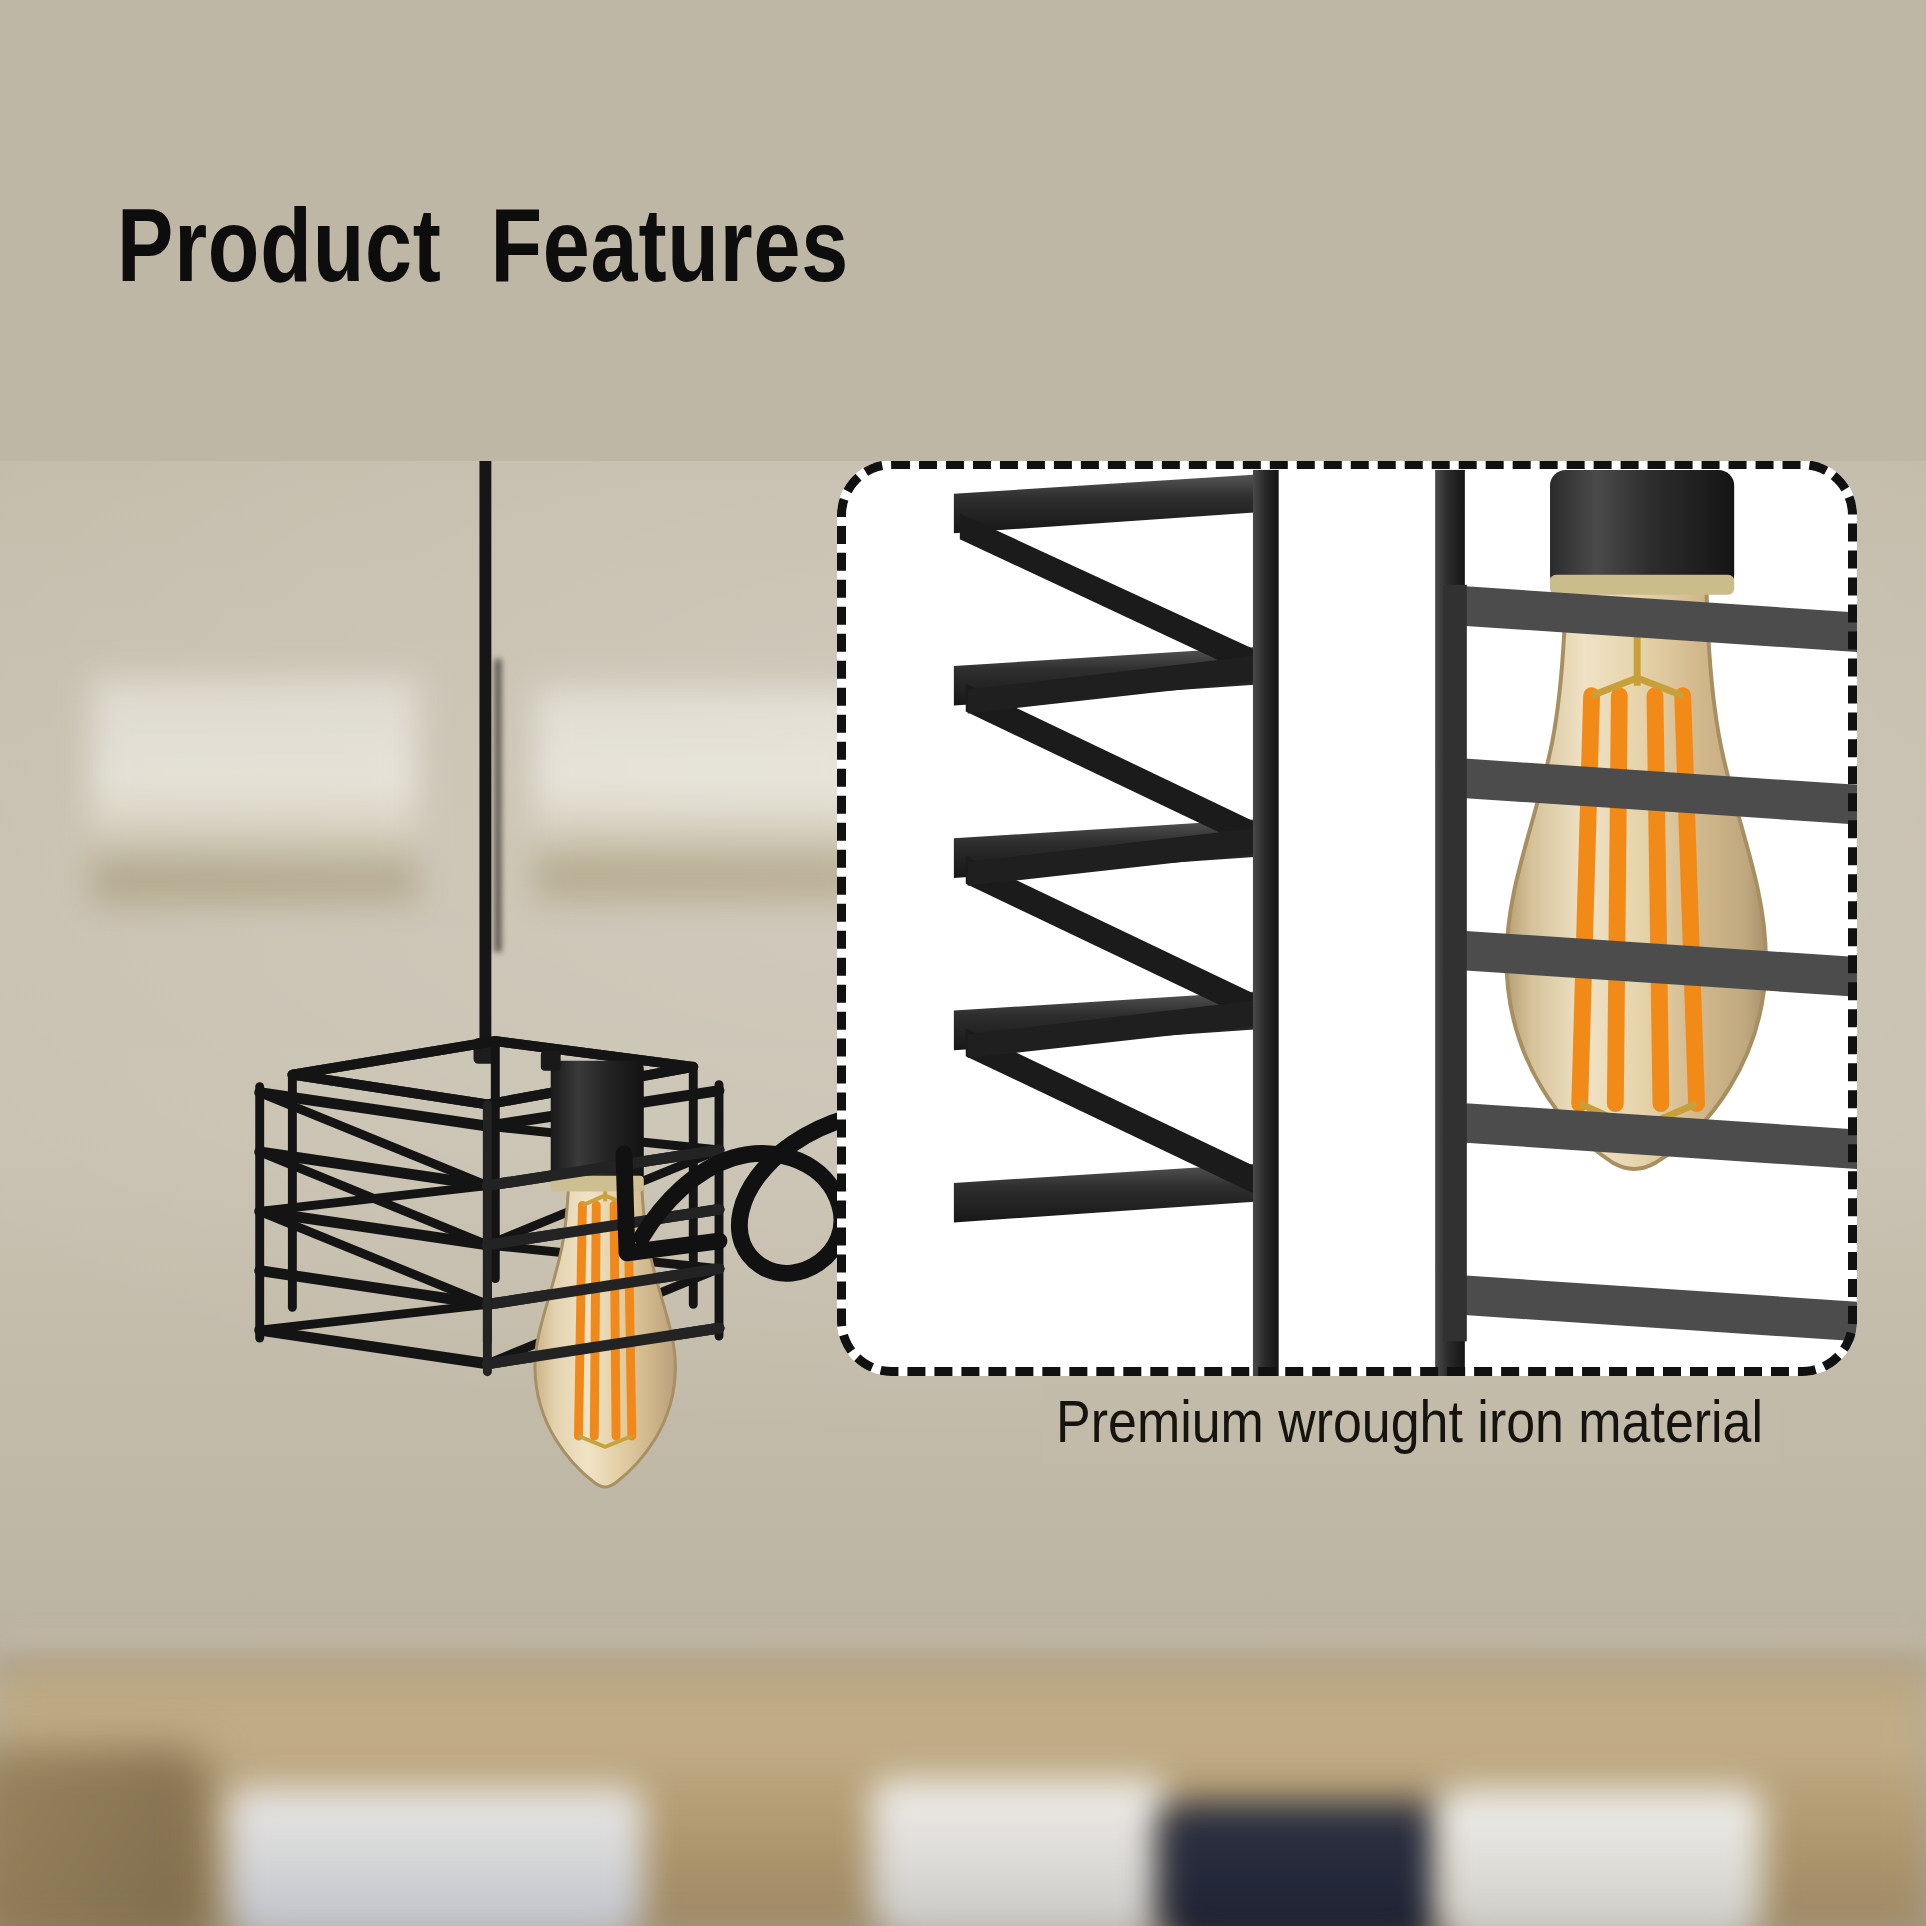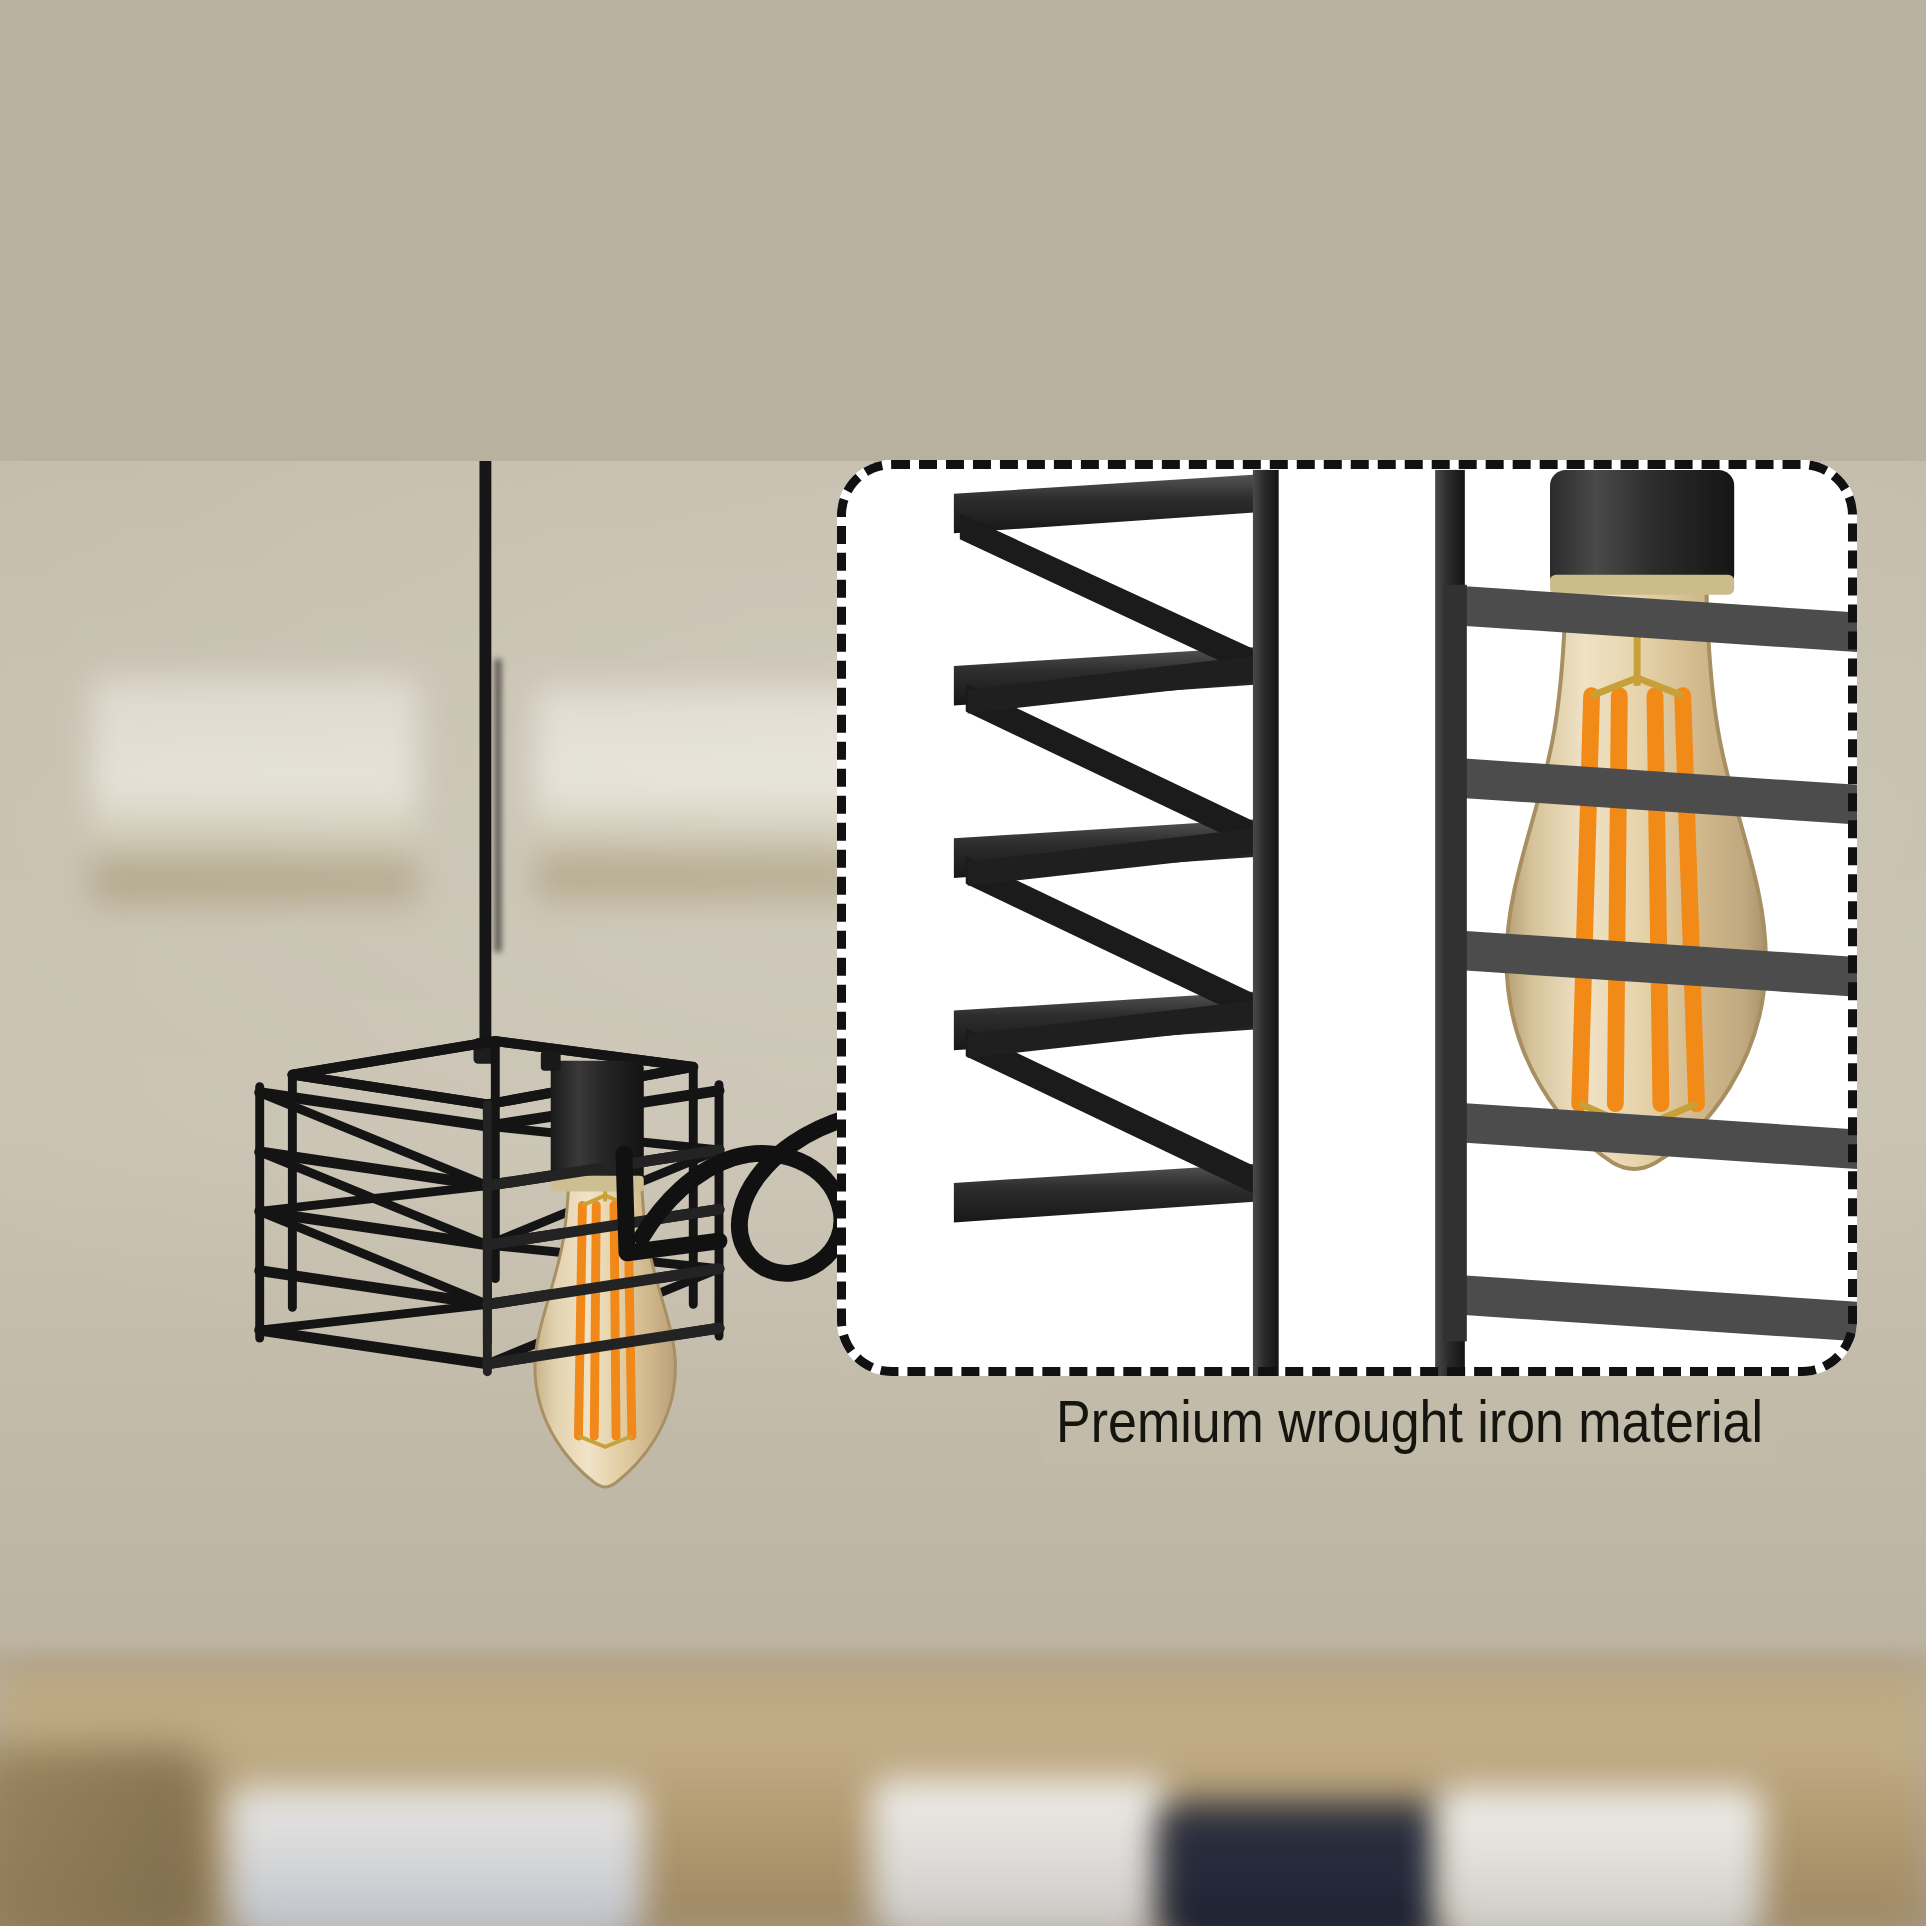--- a/index.html
+++ b/index.html
@@ -358,15 +358,18 @@
         <g fill="#313131">
           <rect x="612" y="126" width="24" height="764"></rect>
         </g>
       </svg>
     </div>
     <div id="inset-border"></div>
   </div>
 
   <div id="caption">Premium wrought iron material</div>
 
+  <div id="header">
+    <div id="title">Product  Features</div>
+  </div>
 
 </div>
 
 
 </body></html>

